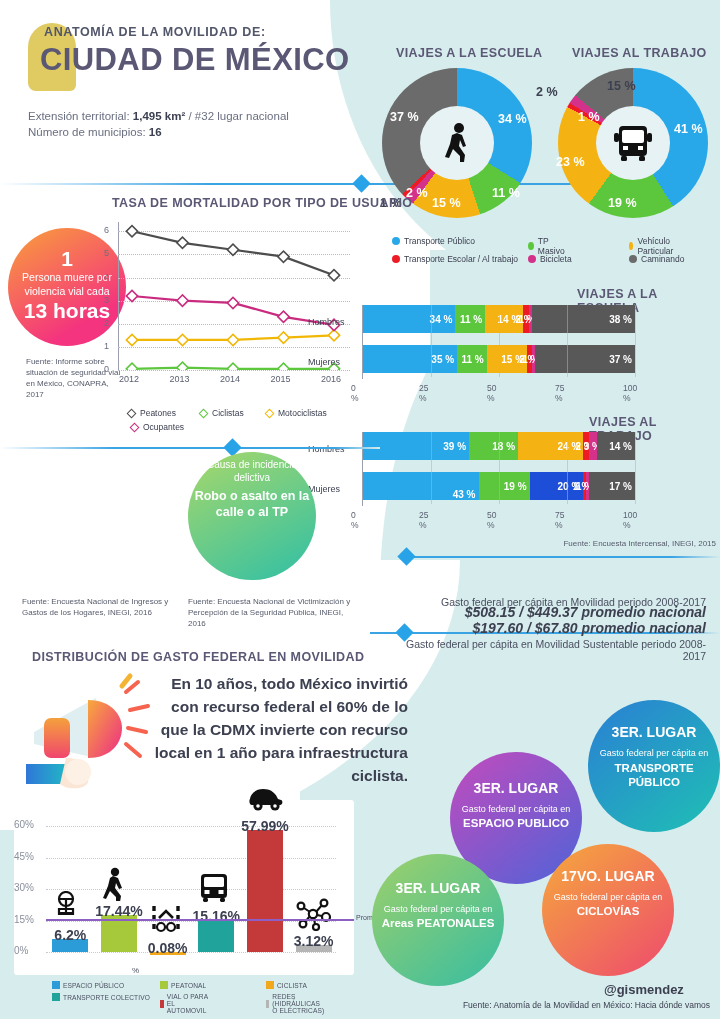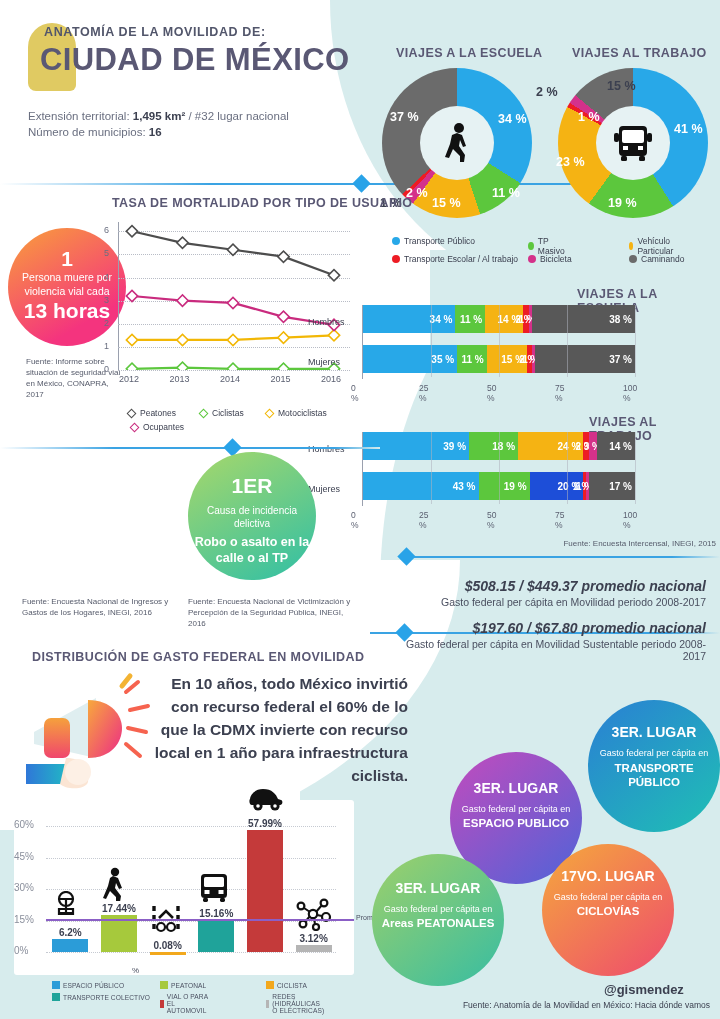--- a/index.html
+++ b/index.html
@@ -120,21 +120,21 @@
   .src { position:absolute; font-size:8px; color:#565b6b; line-height:11px; }
 
   
   .money-big { position:absolute; font-size:14px; font-weight:bold; font-style:italic; color:#3c4050; text-align:right;}
   .money-sub { position:absolute; font-size:10.5px; color:#4a4f60; text-align:right;}
 
   
   .bbc-ylab { position:absolute; left:14px; font-size:10px; color:#8a8f9c; }
   .bbc-grid { position:absolute; left:46px; width:290px; border-top:1px dotted #c6cad2; }
   .bar { position:absolute; bottom:0; }
-  .bar-val { position:absolute; font-size:10px; font-weight:bold; color:#3c4050; white-space:nowrap;}
+  .bar-val { position:absolute; font-size:14px; font-weight:bold; color:#3c4050; white-space:nowrap;}
   .avg-line { position:absolute; height:2px; background:#8b5fc6; }
 
   .bl-row { position:absolute; font-size:6.6px; color:#4a4f60; letter-spacing:.1px;}
   .bl-item { display:inline-flex; align-items:center; margin-right:6px; }
   .bl-sw { width:8px; height:8px; display:inline-block; margin-right:3px; }
 
   
   .rank { position:absolute; border-radius:50%; color:#fff; text-align:center; }
   .rk-title { font-weight:bold; }
   .rk-sub { font-size:9px; }
@@ -395,21 +395,21 @@
         </div>
         <div class="sb-seg" style="width: 8.16px; background: rgb(212, 49, 138);">
           <span style="position: absolute; right: -4px; white-space: nowrap;">3 %</span>
         </div>
         <div class="sb-seg" style="width: 38.08px; background: rgb(88, 88, 88);">
           <span>14 %</span>
         </div>
       </div>
       <div class="sb-cat" style="left: -32px; top: 52px;">Mujeres</div>
       <div class="sb-row" style="left: 23px; top: 40px; width: 272px;">
-        <div class="sb-seg" style="width: 116.96px; background: rgb(40, 168, 232);">
+        <div class="sb-seg" style="width: 116.96px; background: rgb(40, 168, 232); align-items: flex-end;">
           <span>43 %</span>
         </div>
         <div class="sb-seg" style="width: 51.68px; background: rgb(92, 199, 61);">
           <span>19 %</span>
         </div>
         <div class="sb-seg" style="width: 54.4px; background: #1d4ed8;">
           <span>20 %</span>
         </div>
         <div class="sb-seg" style="width: 2.72px; background: rgb(237, 28, 36);">
           <span style="position: absolute; right: -4px; white-space: nowrap;">1 %</span>
@@ -433,31 +433,30 @@
       <div class="sb-axis" style="left: 283px; top: 78px;">100 %</div>
     </div>
   <div class="src" style="left:556px;top:538px;width:160px;text-align:right;">Fuente: Encuesta Intercensal, INEGI, 2015</div>
 
   <div class="hr-line" style="left:0;top:447px;width:380px;"></div>
   <div class="diamond" style="left:226px;top:441px;"></div>
 
   <div class="src" style="left:22px;top:596px;width:150px;">Fuente: Encuesta Nacional de Ingresos y Gastos de los Hogares, INEGI, 2016</div>
 
   <div class="bigcirc" style="left:188px;top:452px;background:linear-gradient(150deg,#a8d86a,#2fbfa6);">
-    <div class="bc-num" style="margin-top:22px;">1ER</div>
     <div class="bc-sub" style="margin-top:6px;">Causa de incidencia delictiva</div>
     <div class="bc-bold" style="margin-top:4px;">Robo o asalto en la</div>
     <div class="bc-bold">calle o al TP</div>
   </div>
   <div class="src" style="left:188px;top:596px;width:165px;">Fuente: Encuesta Nacional de Victimización y Percepción de la Seguridad Pública, INEGI, 2016</div>
 
   <div class="hr-line" style="left:400px;top:556px;width:320px;background:linear-gradient(to right,#3aa3e3,#3aa3e3 85%,#d7eced);"></div>
   <div class="diamond" style="left:400px;top:550px;"></div>
 
-  <div class="money-big" style="left:400px;top:578px;width:306px;">$508.15 / $449.37 promedio nacional</div>
+  <div class="money-big" style="left:400px;top:604px;width:306px;">$508.15 / $449.37 promedio nacional</div>
   <div class="money-sub" style="left:400px;top:596px;width:306px;">Gasto federal per cápita en Movilidad periodo 2008-2017</div>
 
   <div class="hr-line" style="left:370px;top:632px;width:350px;background:linear-gradient(to right,#3aa3e3,#3aa3e3 85%,#d7eced);"></div>
   <div class="diamond" style="left:398px;top:626px;"></div>
 
   <div class="money-big" style="left:400px;top:620px;width:306px;">$197.60 / $67.80 promedio nacional</div>
   <div class="money-sub" style="left:400px;top:638px;width:306px;">Gasto federal per cápita en Movilidad Sustentable periodo 2008-2017</div>
 
   <div class="sect-title" style="left:32px;top:650px;">DISTRIBUCIÓN DE GASTO FEDERAL EN MOVILIDAD</div>
 

